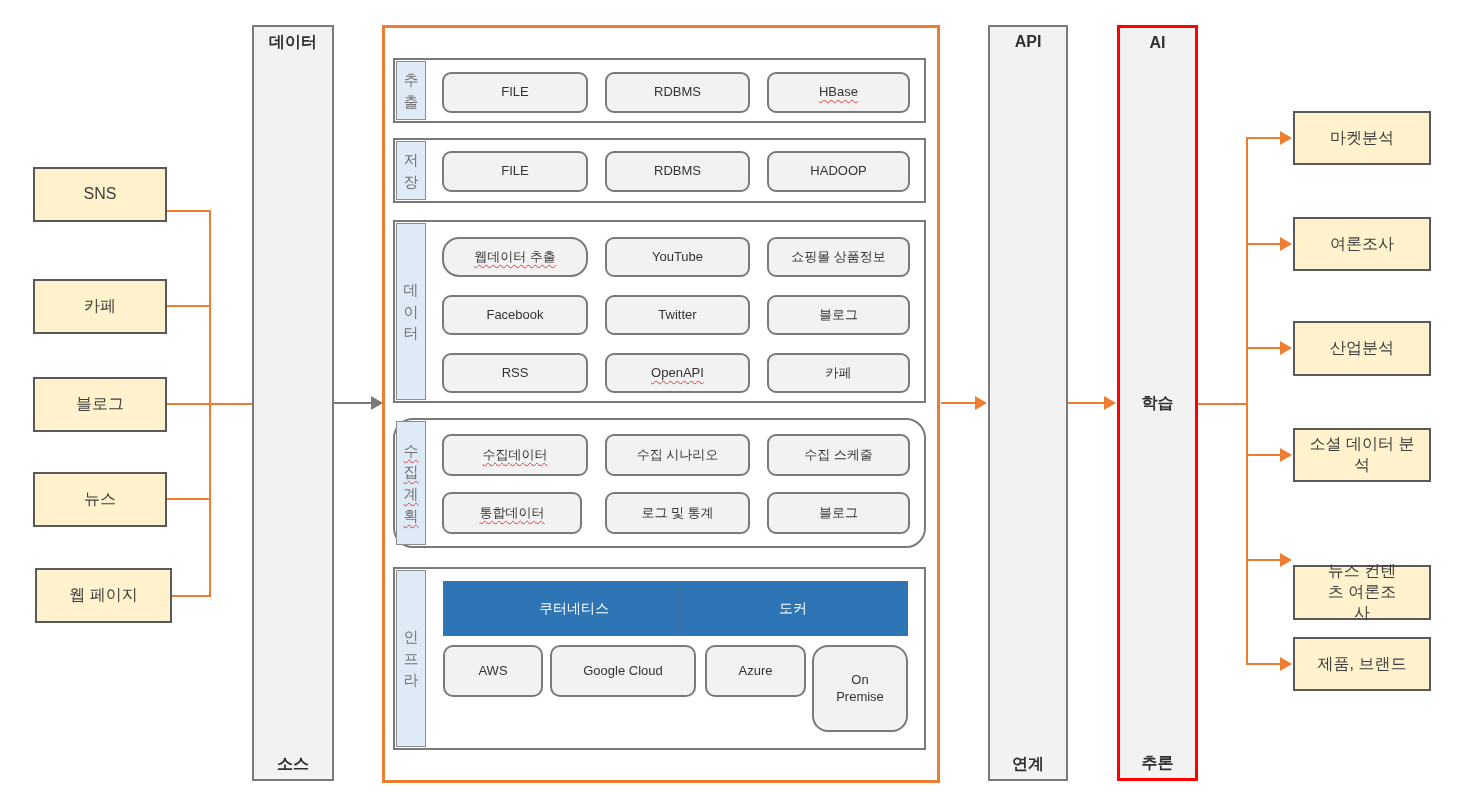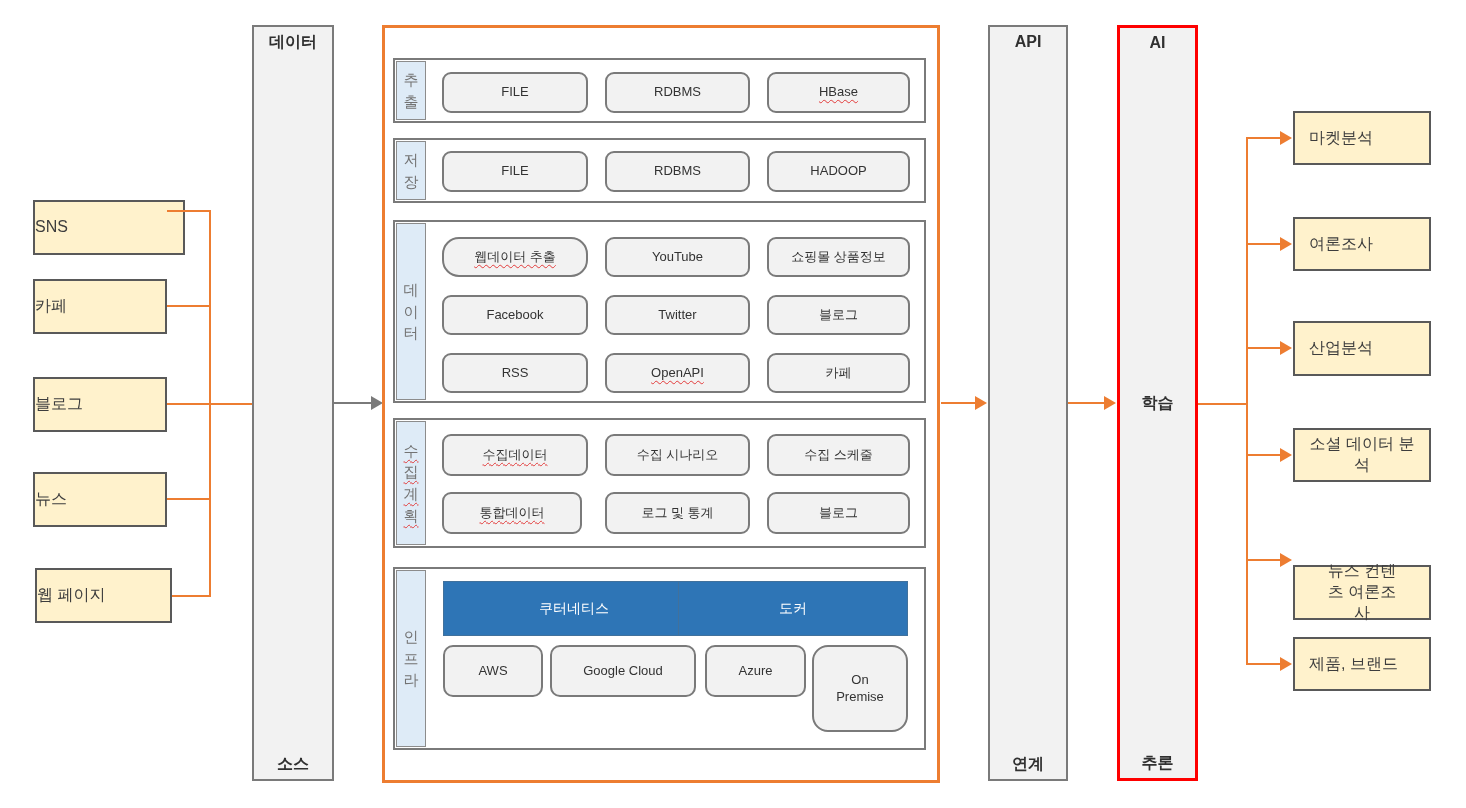--- a/index.html
+++ b/index.html
@@ -3,21 +3,21 @@
 <meta charset="utf-8">
 <style>
   * { margin:0; padding:0; box-sizing:border-box; }
   html,body { background:#ffffff; }
   body { font-family:"Liberation Sans","DejaVu Sans",sans-serif; color:#3d3d3d; }
   .canvas { position:relative; width:1466px; height:808px; background:#ffffff; overflow:hidden; }
 
   
   .ybox {
     position:absolute; background:#FFF2CC; border:2px solid #595959;
-    display:flex; align-items:center; 
+    display:flex; align-items:center; justify-content:center;
     font-size:16px; text-align:center; line-height:1.3; color:#3d3d3d;
   }
 
   
   .stage {
     position:absolute; top:25px; height:756px; background:#F2F2F2;
     border:2px solid #7a7a7a; display:flex; flex-direction:column;
     align-items:center; justify-content:space-between; font-size:16px; font-weight:700;
     color:#303030;
   }
@@ -61,21 +61,21 @@
   
   .sq { text-decoration-line:underline; text-decoration-style:wavy;
     text-decoration-color:#e23b3b; text-decoration-thickness:1px;
     text-underline-offset:3px; }
 </style>
 </head>
 <body>
 
 <div class="canvas">
 
-  <div class="ybox" style="left:33px;top:200px;width:152px;height:55px;">
+  <div class="ybox" style="left:33px;top:167px;width:134px;height:55px;">
       <span>SNS</span>
     </div>
   <div class="ybox" style="left:33px;top:279px;width:134px;height:55px;">
       <span>카페</span>
     </div>
   <div class="ybox" style="left:33px;top:377px;width:134px;height:55px;">
       <span>블로그</span>
     </div>
   <div class="ybox" style="left:33px;top:472px;width:134px;height:55px;">
       <span>뉴스</span>
@@ -157,21 +157,21 @@
         <span>RSS</span>
       </div>
     <div class="pill" style="left:210px;top:131px;width:145px;height:40px;">
         <span class="sq">OpenAPI</span>
       </div>
     <div class="pill" style="left:372px;top:131px;width:143px;height:40px;">
         <span>카페</span>
       </div>
   </div>
 
-  <div class="row" style="top:418px;height:130px;">
+  <div class="row" style="top:418px;height:130px;border-radius:20px;">
     <div class="vcell">
         <div class="vlabel sq">수집계획</div>
       </div>
     <div class="pill" style="left:47px;top:14px;width:146px;height:42px;">
         <span class="sq">수집데이터</span>
       </div>
     <div class="pill" style="left:210px;top:14px;width:145px;height:42px;">
         <span>수집 시나리오</span>
       </div>
     <div class="pill" style="left:372px;top:14px;width:143px;height:42px;">

